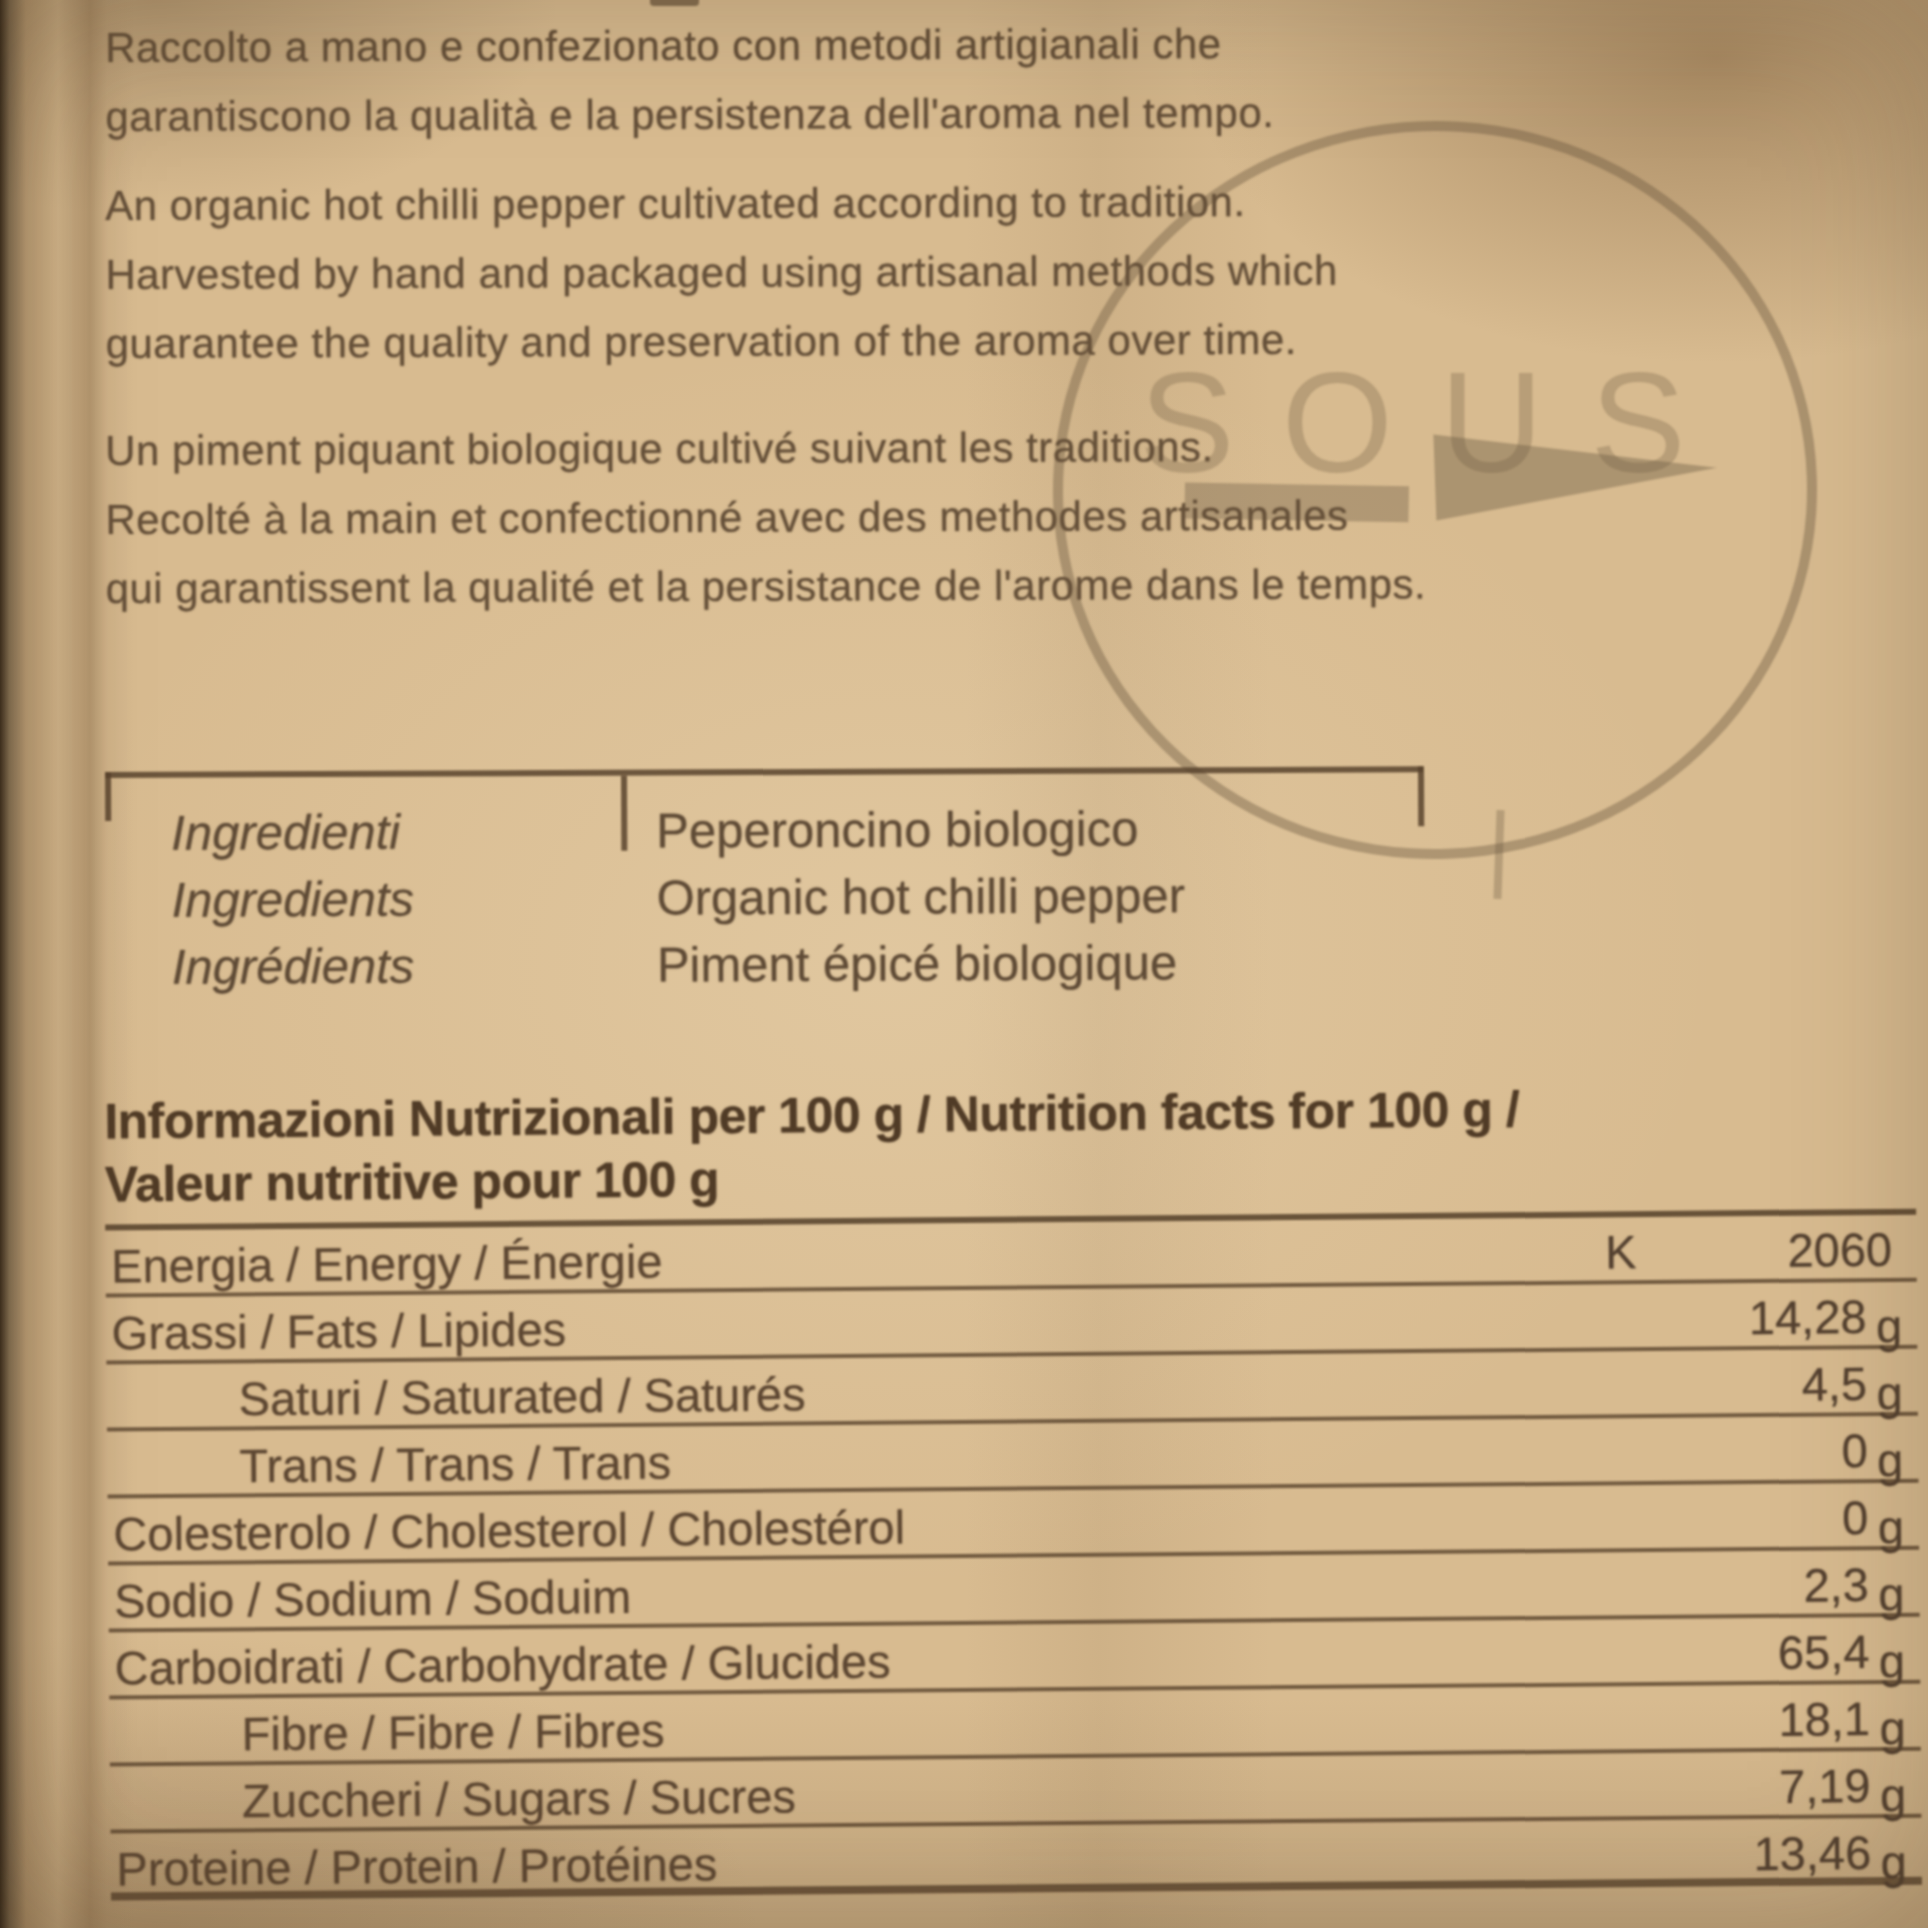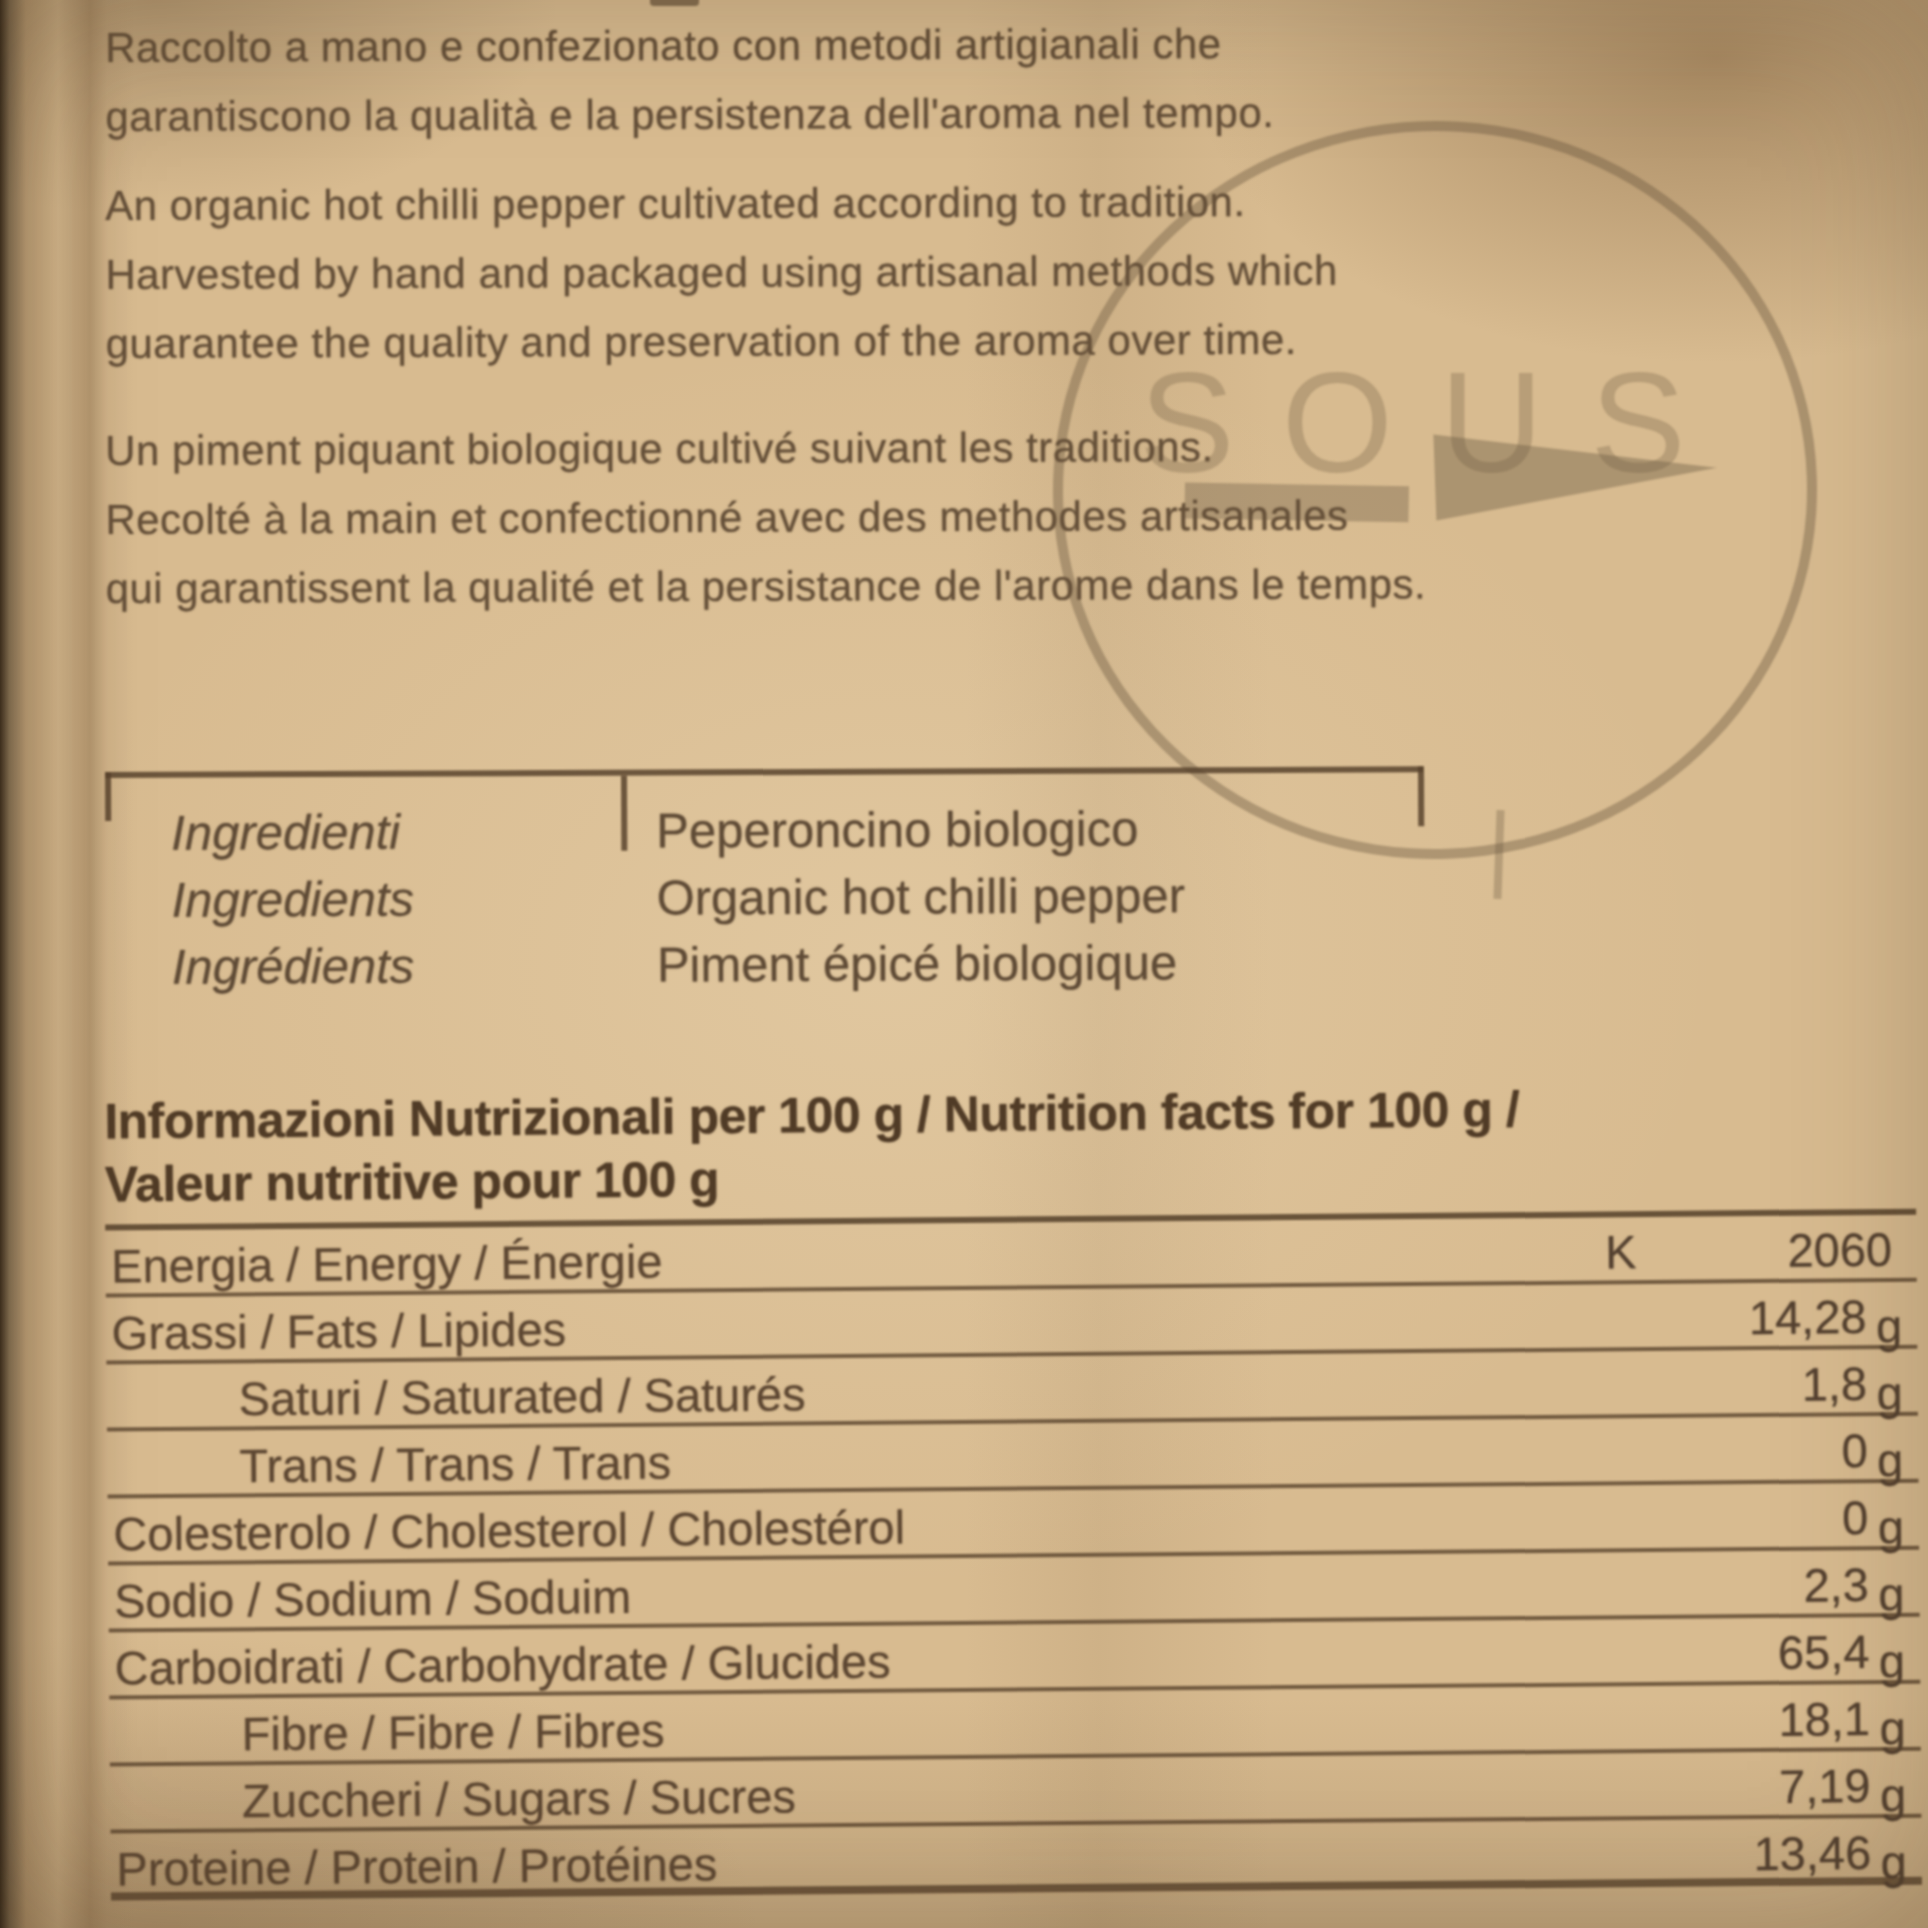--- a/index.html
+++ b/index.html
@@ -154,21 +154,21 @@
       <div class="nut-row row-energy">
         <span class="nut-label">Energia / Energy / Énergie</span>
         <span class="nut-val"><span class="nut-pre">K</span><span class="nut-num">2060</span><span class="nut-unit"></span></span>
       </div>
       <div class="nut-row">
         <span class="nut-label">Grassi / Fats / Lipides</span>
         <span class="nut-val"><span class="nut-pre"></span><span class="nut-num">14,28</span><span class="nut-unit">g</span></span>
       </div>
       <div class="nut-row indent">
         <span class="nut-label">Saturi / Saturated / Saturés</span>
-        <span class="nut-val"><span class="nut-pre"></span><span class="nut-num">1,8</span><span class="nut-unit">g</span></span>
+        <span class="nut-val"><span class="nut-pre"></span><span class="nut-num">4,5</span><span class="nut-unit">g</span></span>
       </div>
       <div class="nut-row indent">
         <span class="nut-label">Trans / Trans / Trans</span>
         <span class="nut-val"><span class="nut-pre"></span><span class="nut-num">0</span><span class="nut-unit">g</span></span>
       </div>
       <div class="nut-row">
         <span class="nut-label">Colesterolo / Cholesterol / Cholestérol</span>
         <span class="nut-val"><span class="nut-pre"></span><span class="nut-num">0</span><span class="nut-unit">g</span></span>
       </div>
       <div class="nut-row">

